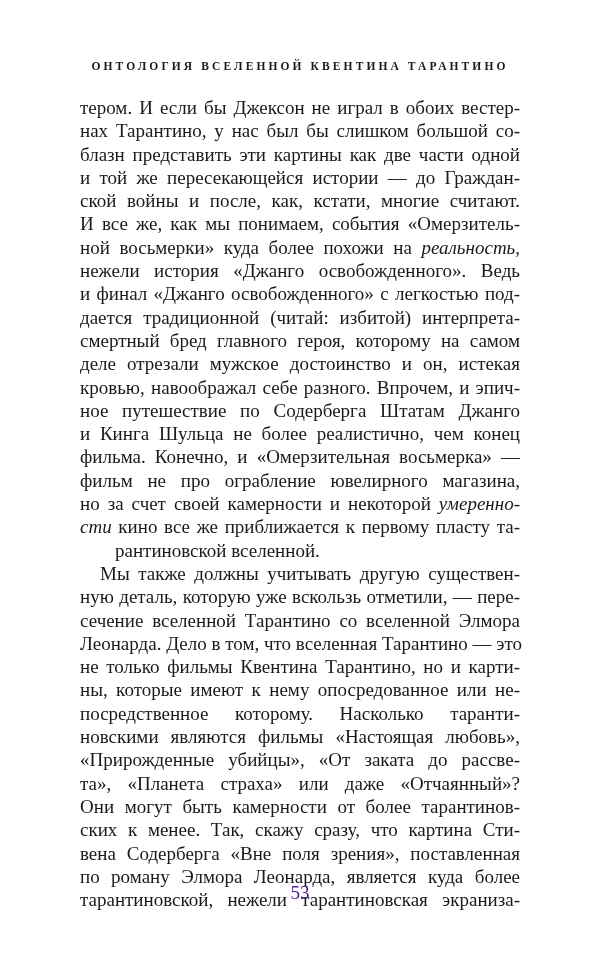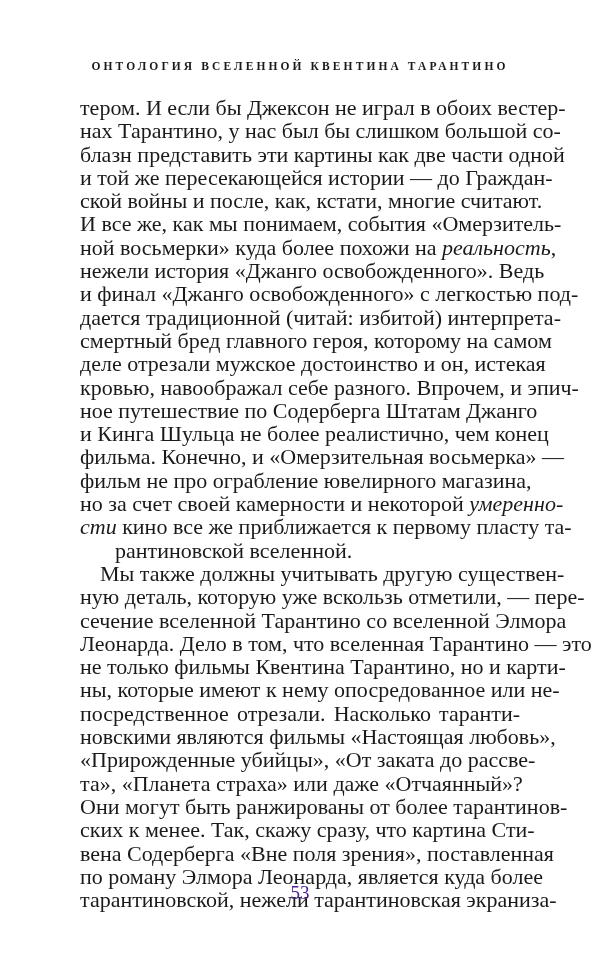--- a/index.html
+++ b/index.html
@@ -30,21 +30,21 @@
     .body-text {
       position: absolute;
       left: 80px;
       top: 96px;
       width: 440px;
     }
     .line {
       display: block;
       height: 23.3px;
       line-height: 23.3px;
-      font-size: 22px;
+      font-size: 19px;
       white-space: nowrap;
       text-align: justify;
       text-align-last: justify;
       color: #1a1a1a;
     }
     .line.last {
       text-align-last: left;
       margin-left: 35px;
     }
     .line.indent {
@@ -91,25 +91,25 @@
       <span class="line"><i>сти</i><span> кино все же приближается к первому пласту та-</span></span>
       <span class="line last"><span>рантиновской вселенной.</span></span>
     </div>
     <div>
       <span class="line indent"><span>Мы также должны учитывать другую существен-</span></span>
       <span class="line"><span>ную деталь, которую уже вскользь отметили, — пере-</span></span>
       <span class="line"><span>сечение вселенной Тарантино со вселенной Элмора</span></span>
       <span class="line"><span>Леонарда. Дело в том, что вселенная Тарантино — это</span></span>
       <span class="line"><span>не только фильмы Квентина Тарантино, но и карти-</span></span>
       <span class="line"><span>ны, которые имеют к нему опосредованное или не-</span></span>
-      <span class="line"><span>посредственное отрезали. Насколько таранти-</span></span>
+      <span class="line"><span>посредственное которому. Насколько таранти-</span></span>
       <span class="line"><span>новскими являются фильмы «Настоящая любовь»,</span></span>
       <span class="line"><span>«Прирожденные убийцы», «От заката до рассве-</span></span>
       <span class="line"><span>та», «Планета страха» или даже «Отчаянный»?</span></span>
-      <span class="line"><span>Они могут быть ранжированы от более тарантинов-</span></span>
+      <span class="line"><span>Они могут быть камерности от более тарантинов-</span></span>
       <span class="line"><span>ских к менее. Так, скажу сразу, что картина Сти-</span></span>
       <span class="line"><span>вена Содерберга «Вне поля зрения», поставленная</span></span>
       <span class="line"><span>по роману Элмора Леонарда, является куда более</span></span>
       <span class="line"><span>тарантиновской, нежели тарантиновская экраниза-</span></span>
     </div>
   </div>
 
 <div class="page-number">53</div>
 
 </body></html>

